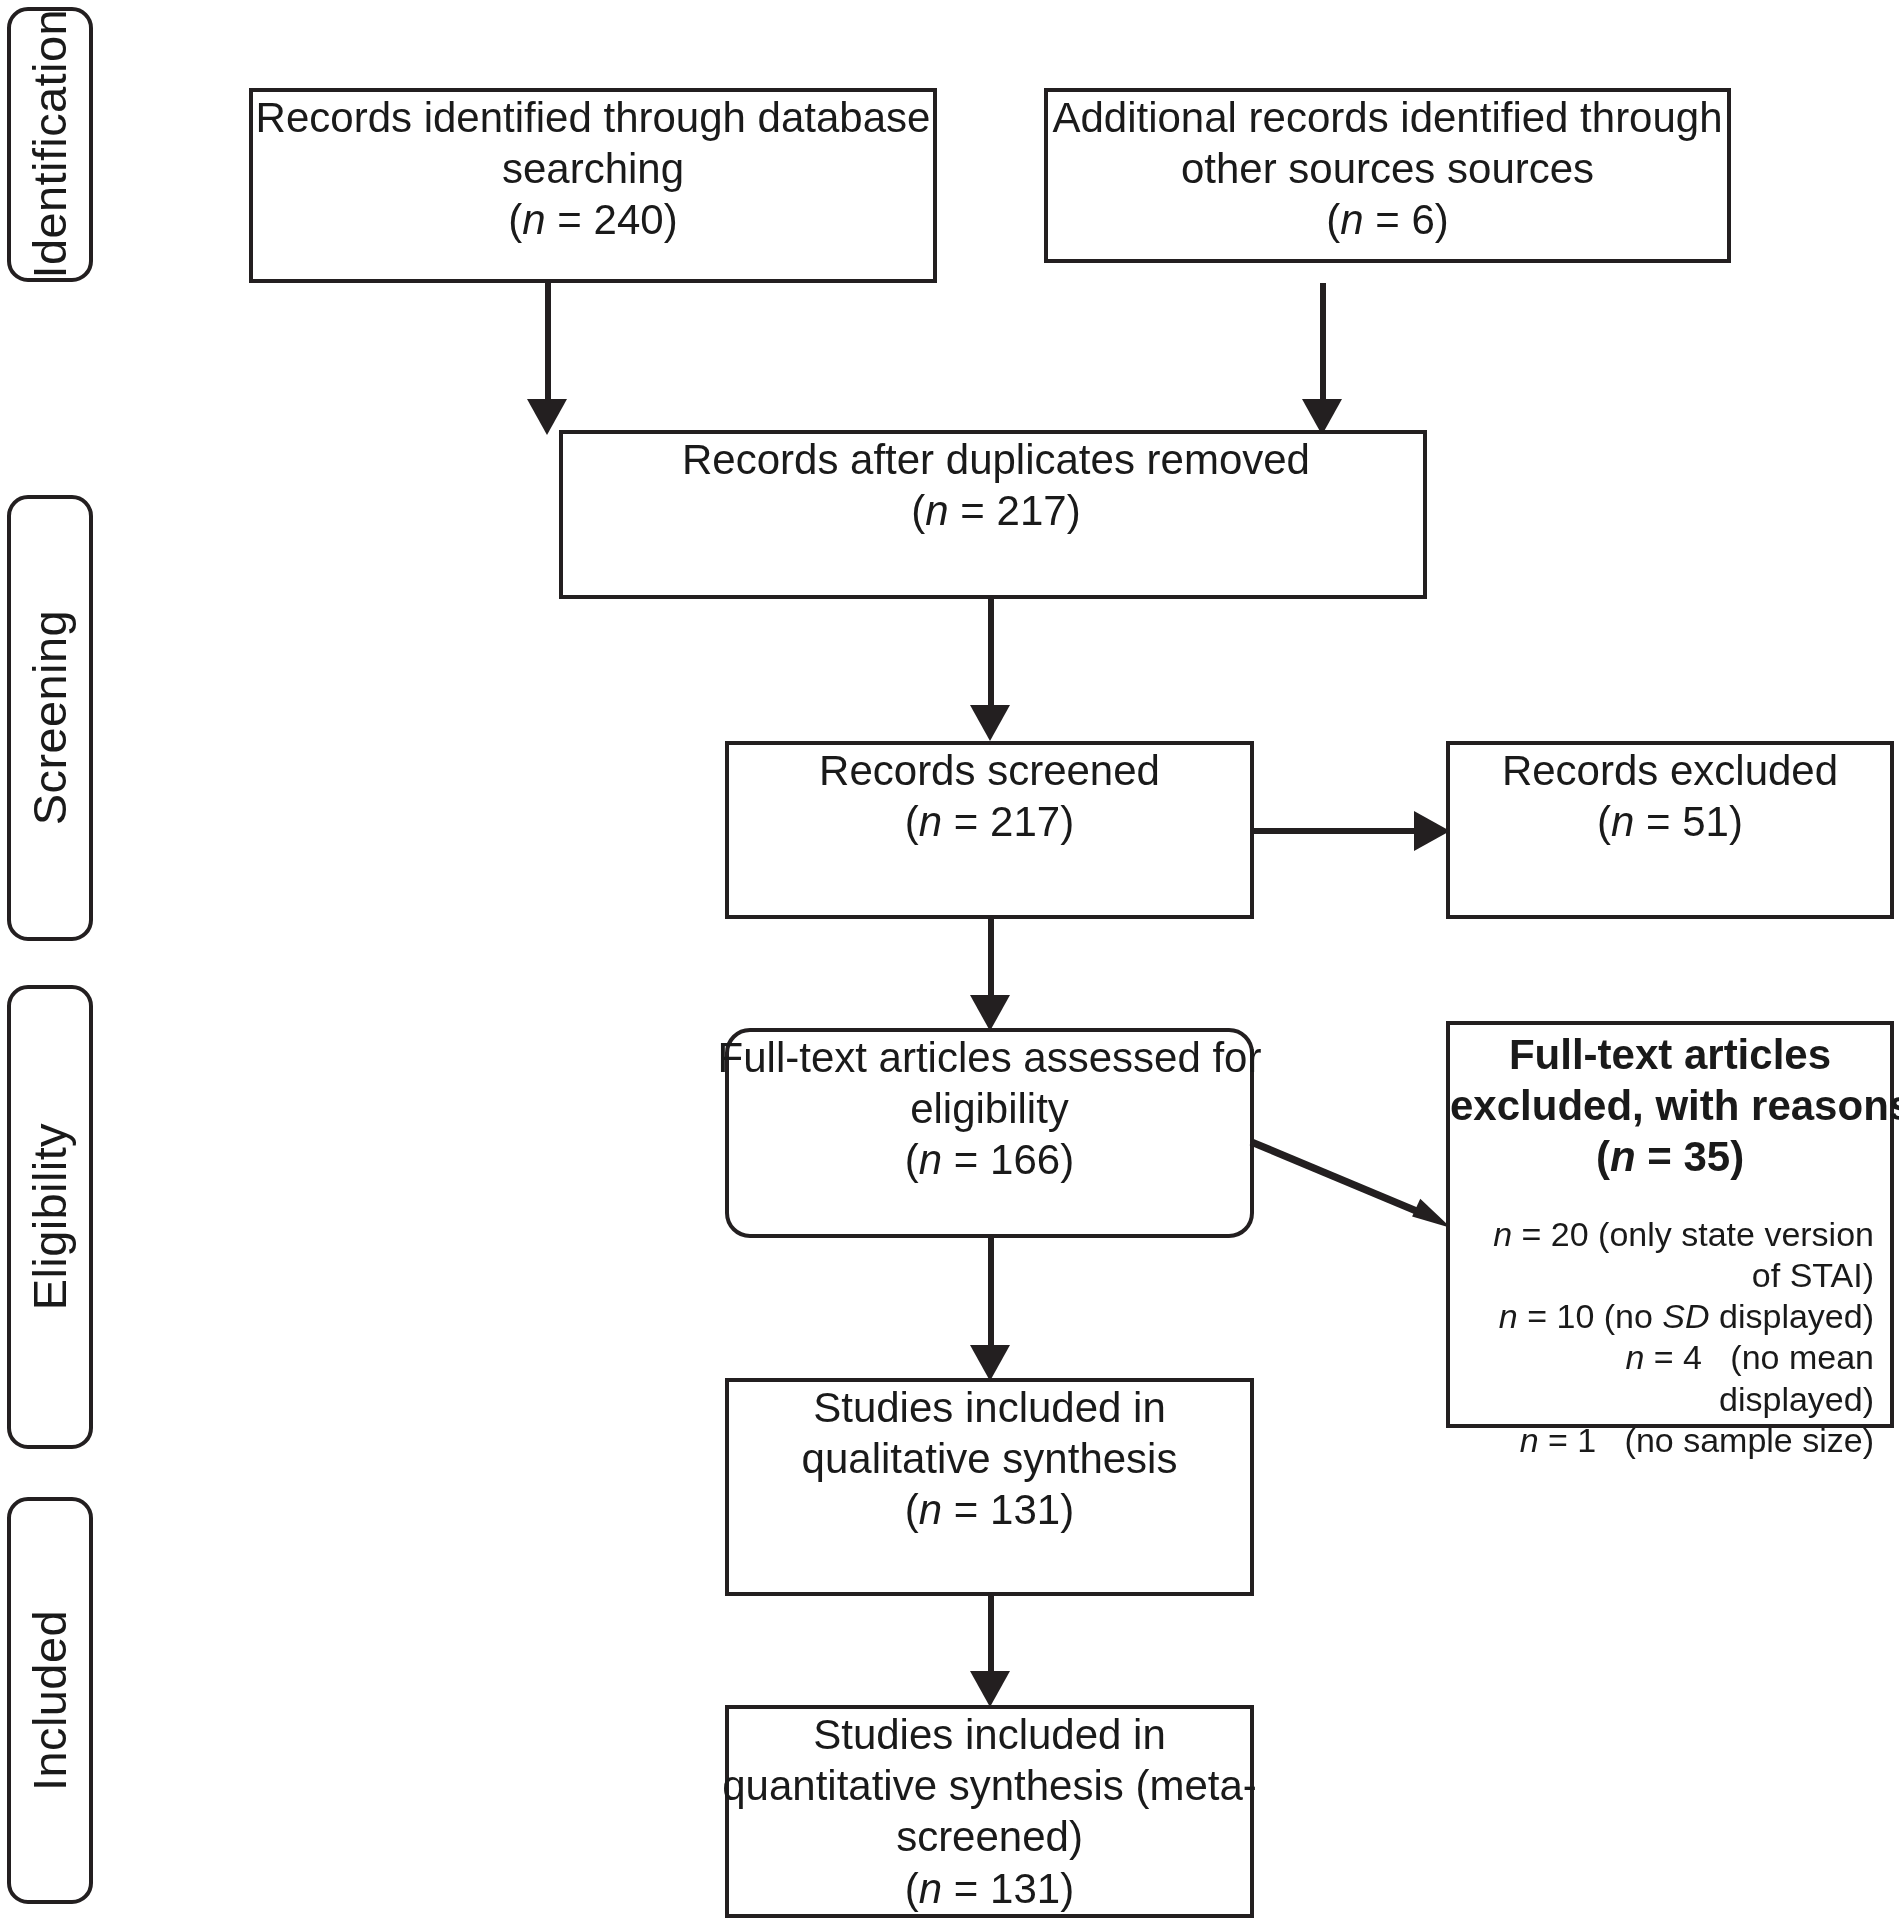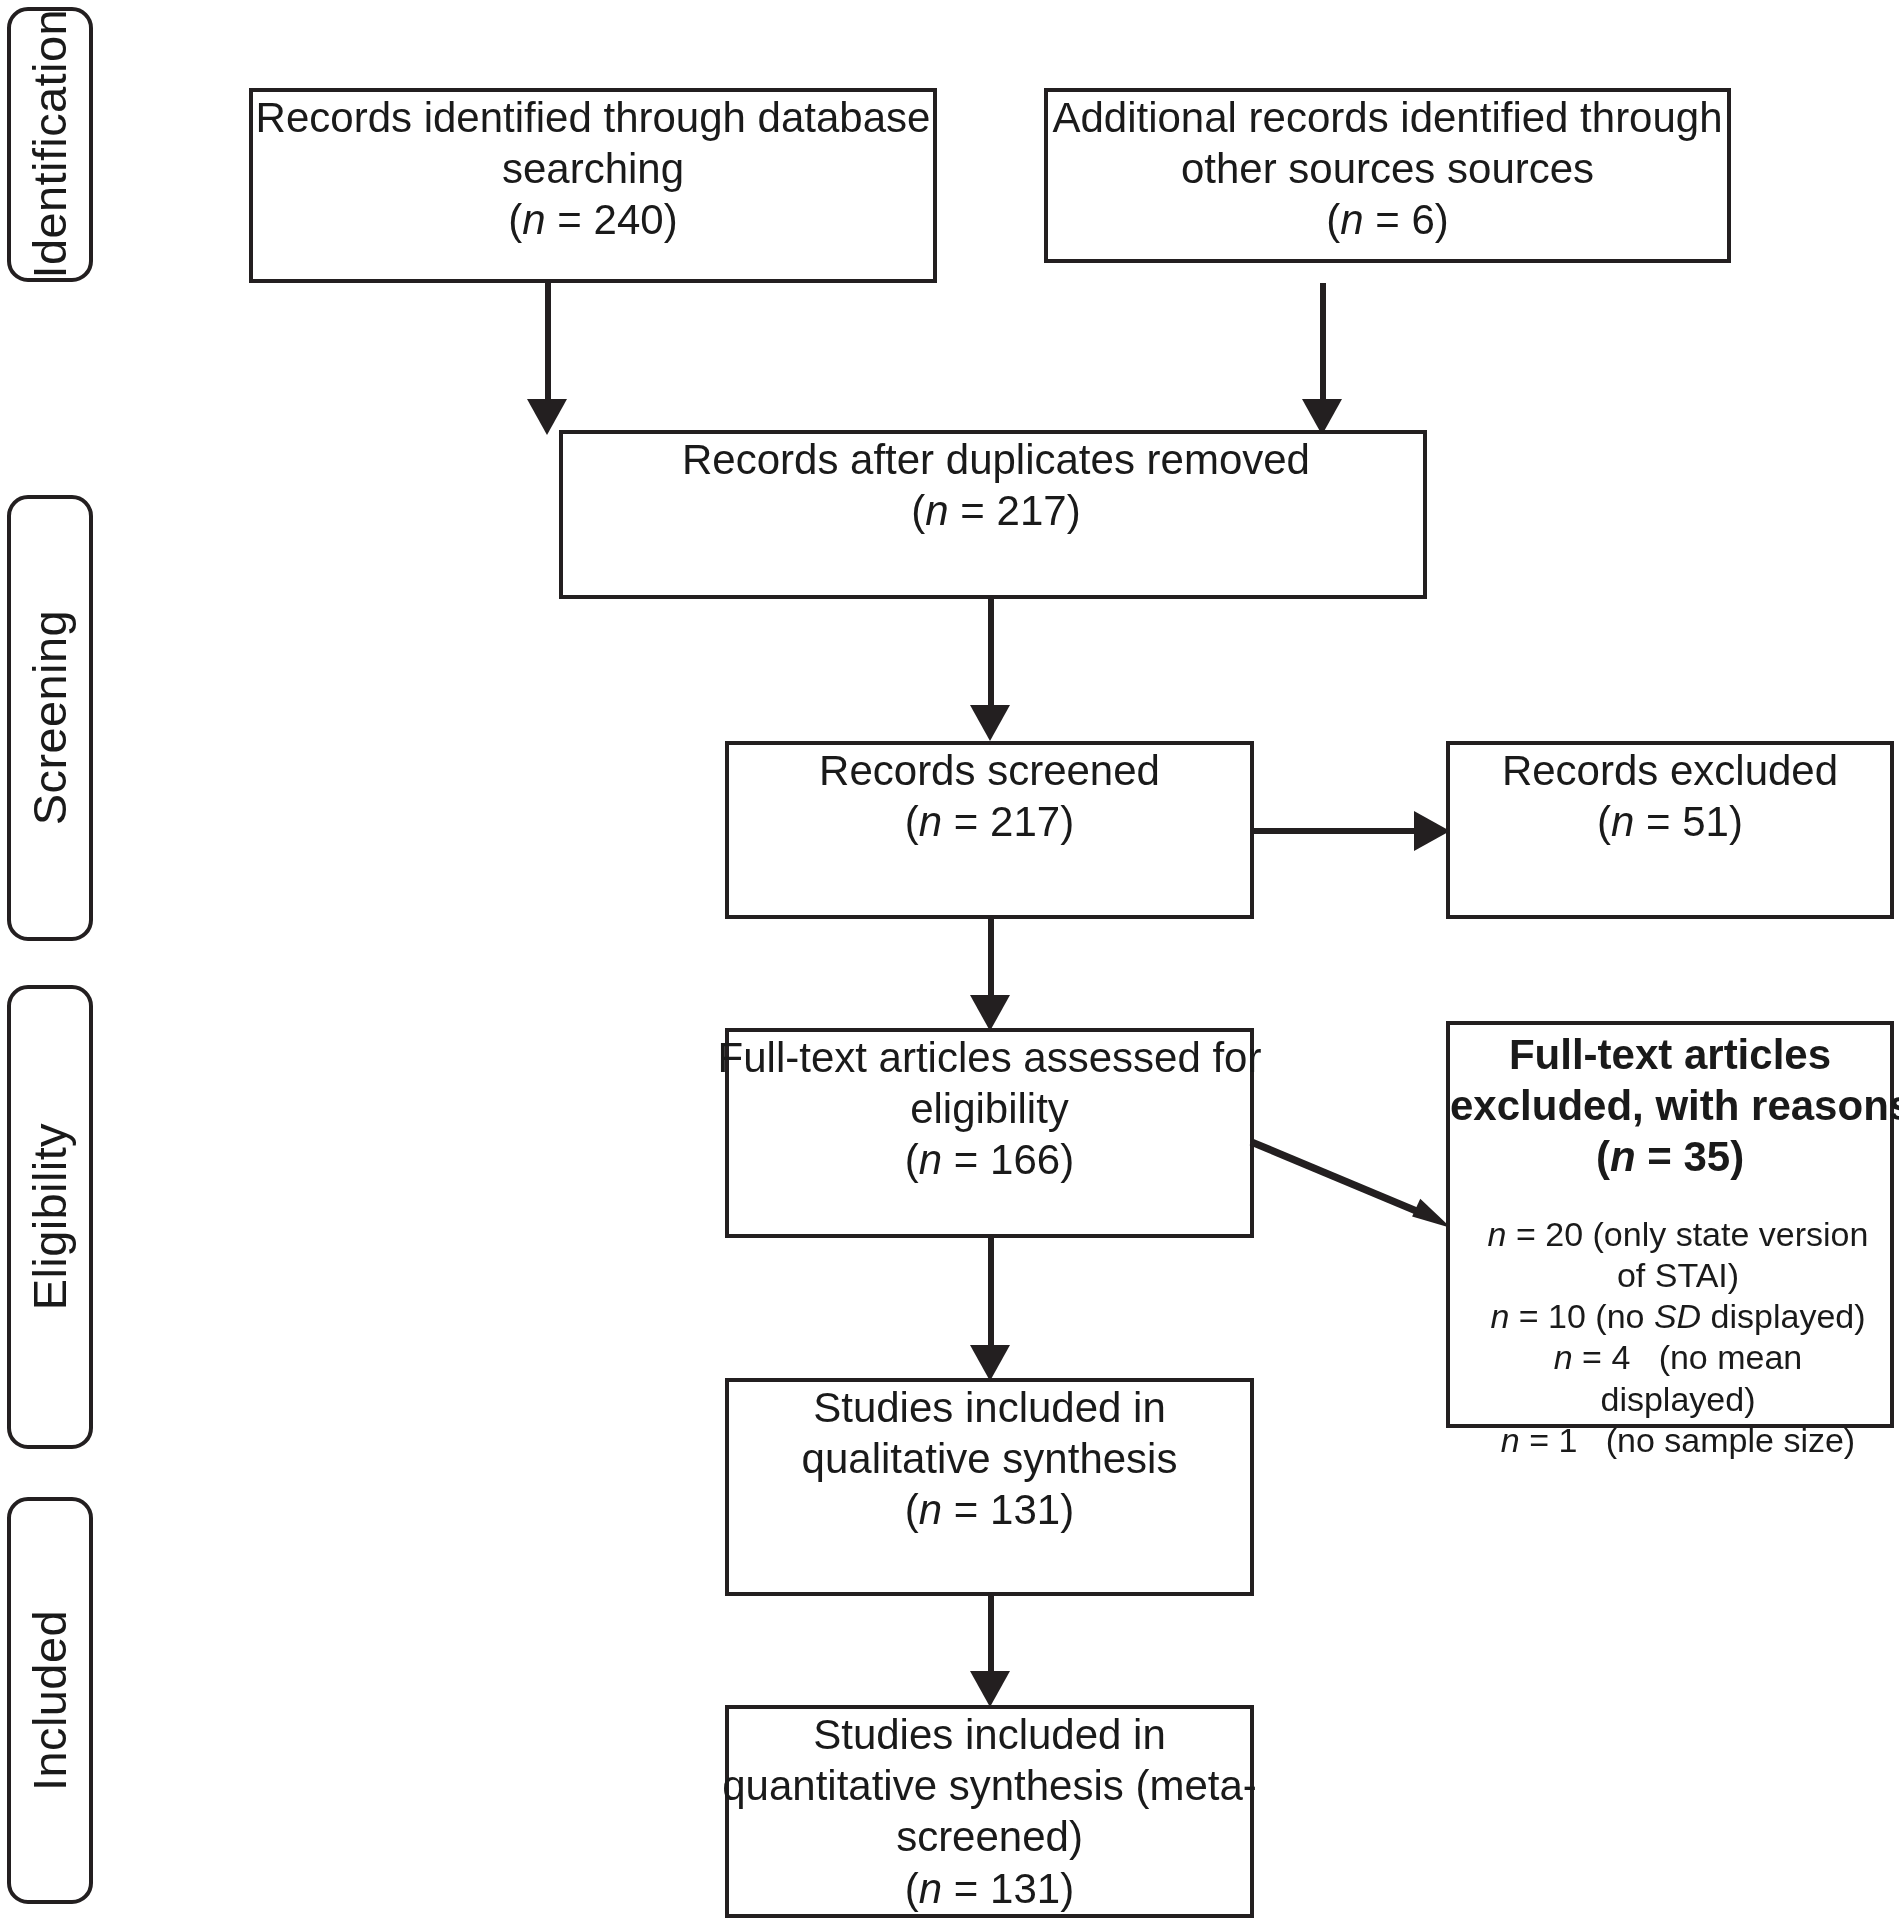--- a/index.html
+++ b/index.html
@@ -58,24 +58,24 @@
     padding: 0 8.1px;
     color: #1a1a1a;
   }
   .box-inner .ln { display: block; white-space: nowrap; }
   i.v { font-style: italic; }
 
   
   .reasons {
     position: absolute;
     left: 26px;
-    right: 10px;
+    right: 16px;
     font-size: 34px;
     line-height: 1.21;
-    text-align: center;
+    text-align: right;
     color: #1a1a1a;
   }
   .reasons .rline { display: block; }
   .reasons .pad { letter-spacing: 0; }
 
   
   .vline {
     position: absolute;
     width: 5.7px;
     background: #231f20;
@@ -172,21 +172,21 @@
   <div class="box" style="left:1446px; top:741px; width:448px; height:178px;">
     <div class="box-inner">
       <span class="ln">Records excluded</span>
       <span class="ln"><span>(</span><i class="v">n</i><span> = </span><span>51</span><span>)</span></span>
     </div>
   </div>
 
   <div class="vline" style="left:988px; top:918px; height:98px;"></div>
   <div class="arrow-down" style="left:970px; top:995px;"></div>
 
-  <div class="box" style="left:725px; top:1028px; width:529px; height:210px;">
+  <div class="box" style="left:725px; top:1028px; width:529px; height:210px;border-radius:25px;">
     <div class="box-inner">
       <span class="ln">Full-text articles assessed for</span>
       <span class="ln">eligibility</span>
       <span class="ln"><span>(</span><i class="v">n</i><span> = </span><span>166</span><span>)</span></span>
     </div>
   </div>
 
   <svg class="diag" style="left:1246px; top:1132px;" width="220" height="122" viewBox="0 0 270 150">
     <line x1="6" y1="12" x2="228" y2="105" stroke="#231f20" stroke-width="9"></line>
     <polygon points="252,118 204,104 214,82" fill="#231f20"></polygon>

